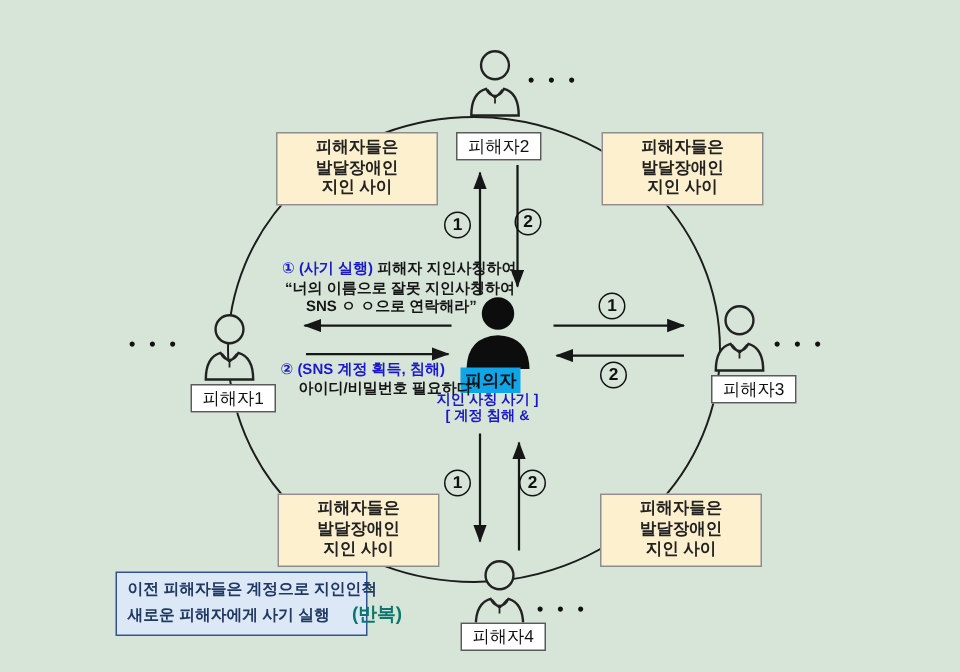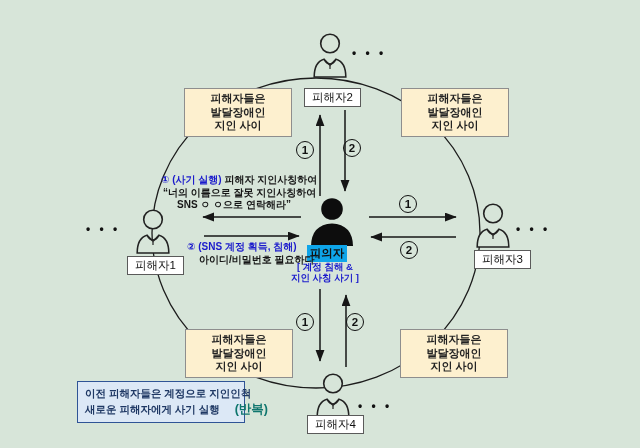--- a/index.html
+++ b/index.html
@@ -93,22 +93,22 @@
     <line x1="320" y1="289" x2="320" y2="361" stroke="#161616" stroke-width="1.5" marker-end="url(#ah)"></line>
     <line x1="346" y1="367" x2="346" y2="295" stroke="#161616" stroke-width="1.5" marker-end="url(#ah)"></line>
   </svg>
 
   <svg class="abs icon" style="left:310px;top:198px" width="44" height="48" viewBox="0 0 44 48">
     <circle cx="22" cy="11" r="10.8" fill="#0d0d0d"></circle>
     <path d="M1,48 Q1.5,26.5 22,25.5 Q42.5,26.5 43,48 Z" fill="#0d0d0d"></path>
   </svg>
   <div class="abs slabel" style="left:307px;top:245px;width:36px">피의자</div>
   <div class="abs snote" style="left:270px;top:262px">
+    <div>지인 사칭 사기 ]</div>
     <div>[ 계정 침해 &amp;</div>
-    <div>지인 사칭 사기 ]</div>
   </div>
 
   <svg class="abs icon" style="left:312px;top:32px" width="36" height="46" viewBox="0 0 36 46">
     <circle cx="18" cy="11.5" r="9.3" fill="#d7e5d9" stroke="#222" stroke-width="1.6"></circle>
     <path d="M2.2,45 Q2.2,30 12,27.2 Q14.5,32 18,32 Q21.5,32 24,27.2 Q33.8,30 33.8,45 Z" fill="#d7e5d9" stroke="#222" stroke-width="1.6"></path>
     <path d="M13,27.8 L18,33.5 L23,27.8" fill="none" stroke="#222" stroke-width="1.2"></path>
     <line x1="18" y1="34" x2="18" y2="37" stroke="#222" stroke-width="1.2"></line>
   </svg>
   <div class="abs dots" style="left:352px;top:46px">• • •</div>
   <div class="abs vlabel" style="left:304px;top:88px">피해자2</div>
@@ -161,21 +161,21 @@
     <div>지인 사이</div>
   </div>
 
   <div class="abs badge" style="left:296px;top:141px">1</div>
   <div class="abs badge" style="left:343px;top:139px">2</div>
   <div class="abs badge" style="left:399px;top:195px">1</div>
   <div class="abs badge" style="left:400px;top:241px">2</div>
   <div class="abs badge" style="left:296px;top:313px">1</div>
   <div class="abs badge" style="left:346px;top:313px">2</div>
 
-  <div class="abs anno" style="left:161px;top:174px">
+  <div class="abs anno" style="left:188px;top:174px">
     <div>
       <span class="blue">①</span>
       <span class="blue">(사기 실행)</span>
       <span>피해자 지인사칭하여</span>
     </div>
     <div class="ind2">“너의 이름으로 잘못 지인사칭하여</div>
     <div class="ind16">SNS ㅇ ㅇ으로 연락해라”</div>
   </div>
 
   <div class="abs anno" style="left:187px;top:241px">

